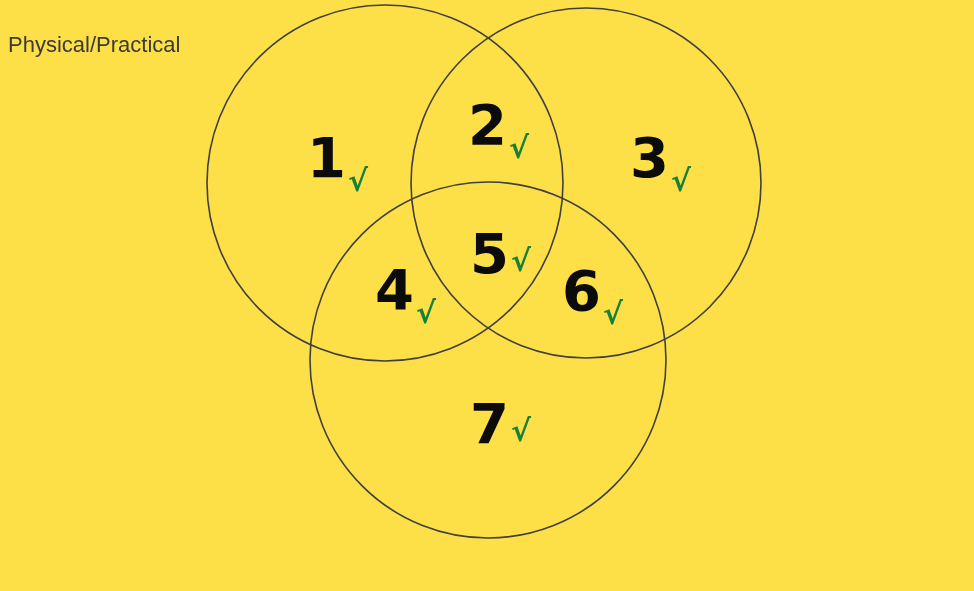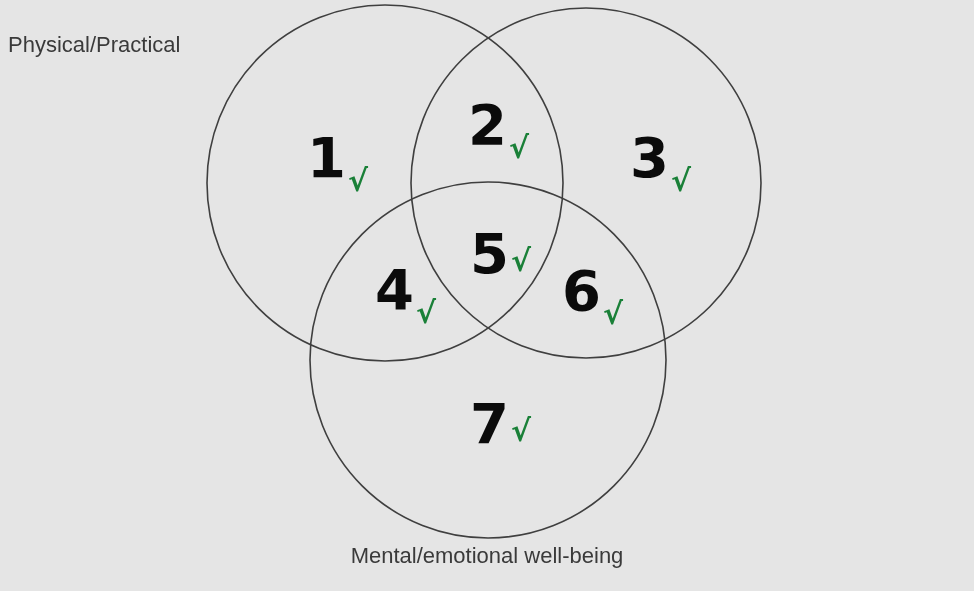--- a/index.html
+++ b/index.html
@@ -1,19 +1,19 @@
 <!DOCTYPE html>
 <html style="--check-green: #1a8038; --circle-stroke: #3f3f3f; --label-text: #3a3a3a; --number-text: #0b0b0b;"><head>
 <meta charset="utf-8">
 <style>
   html,body{margin:0;padding:0;background:#ffffff;}
   .stage{
     position:relative;
     width:974px;height:591px;
-    background:#e5e5e5;
+    background:#fde047;
     overflow:hidden;
     font-family:"Liberation Sans",sans-serif;
   }
   .stage svg{position:absolute;left:0;top:0;}
   .venn-circle{fill:none;stroke:var(--circle-stroke,#3f3f3f);stroke-width:1.6;}
   .set-label{
     position:absolute;
     font-size:22px;
     color:var(--label-text,#3a3a3a);
     white-space:nowrap;
@@ -58,21 +58,20 @@
 
   <svg width="974" height="591" viewBox="0 0 974 591">
     <circle class="venn-circle" cx="385" cy="183" r="178"></circle>
     <circle class="venn-circle" cx="586" cy="183" r="175"></circle>
     <circle class="venn-circle" cx="488" cy="360" r="178"></circle>
   </svg>
 
   <div class="set-label label-left">Physical/Practical</div>
 
 
-  <div class="set-label label-bottom">Mental/emotional well-being</div>
 
   <div class="region r1">
     <span class="num">1</span>
     <span class="check low">√</span>
   </div>
 
   <div class="region r2">
     <span class="num">2</span>
     <span class="check low">√</span>
   </div>

